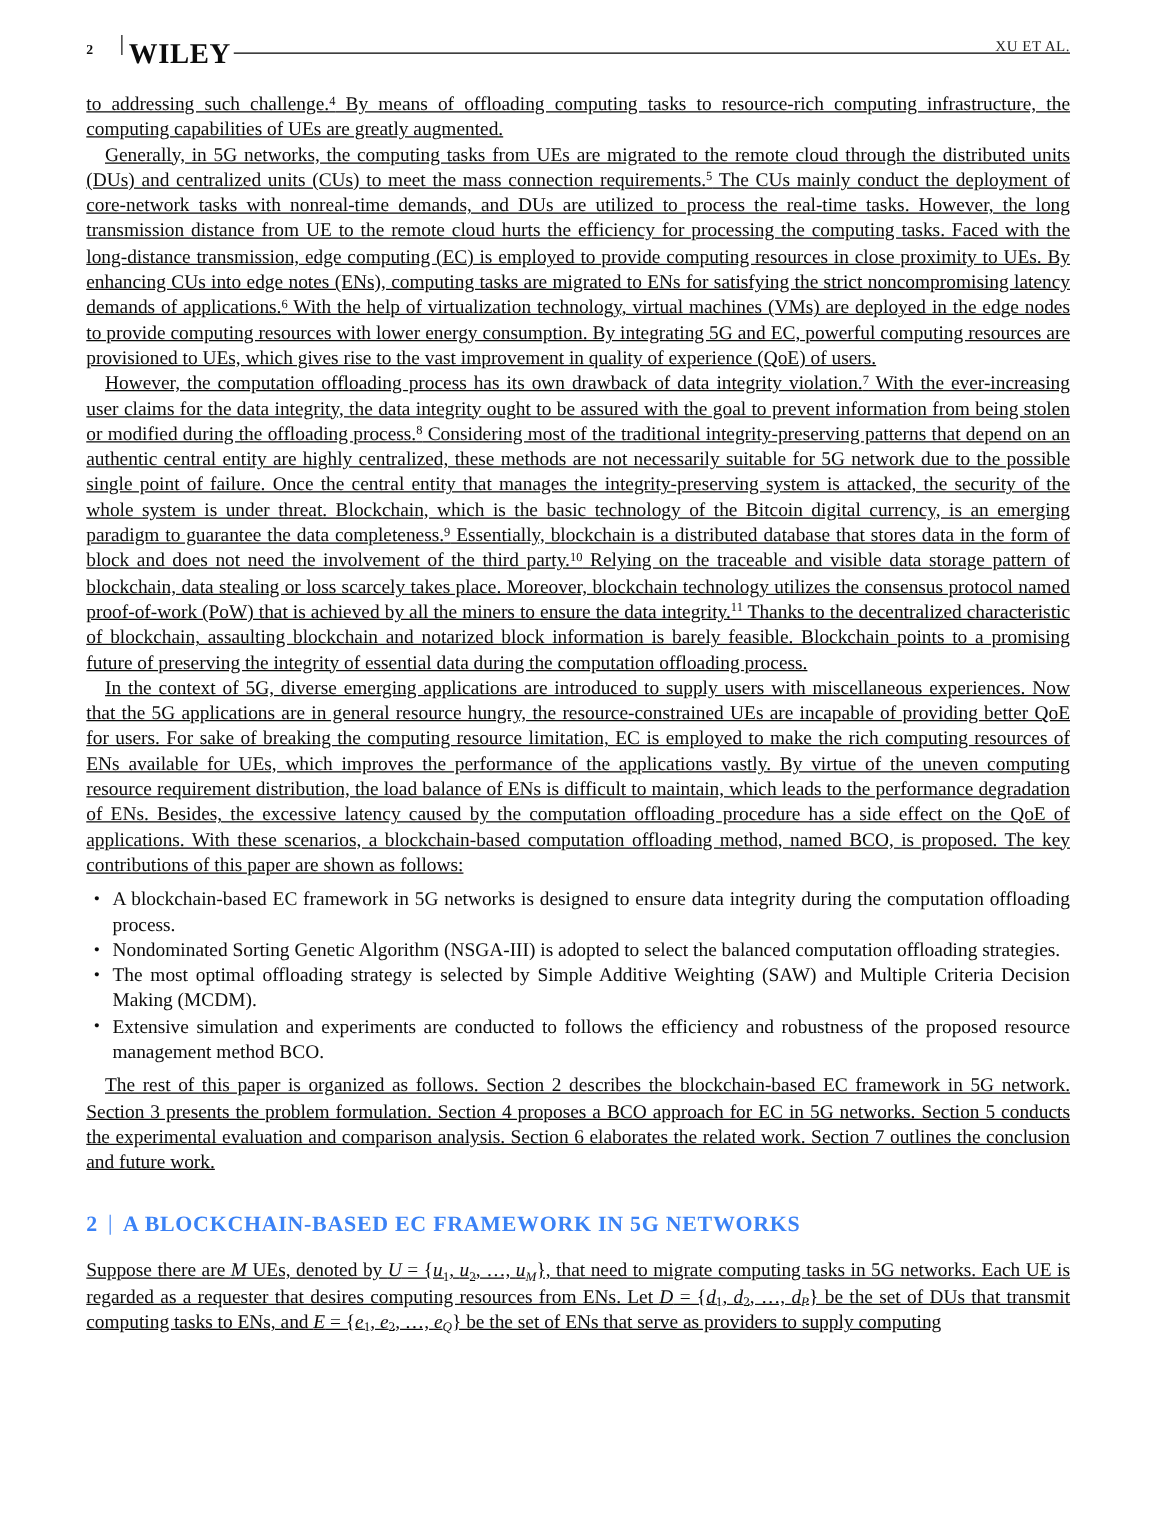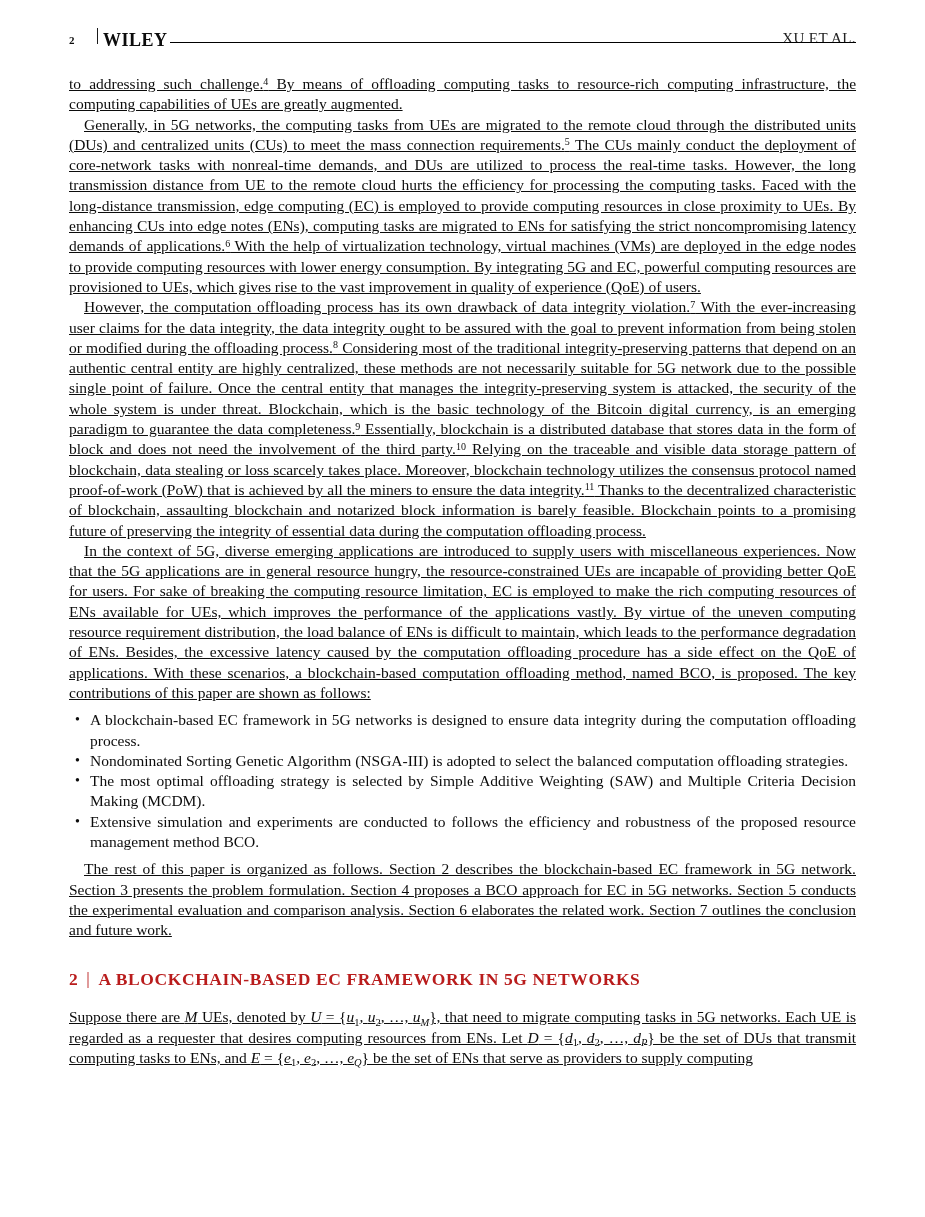--- a/index.html
+++ b/index.html
@@ -32,21 +32,21 @@
   }
   .tick {
     width: 1px;
     height: 16px;
     background: #1a1a1a;
     margin-top: 2px;
     margin-right: 5px;
     flex: 0 0 auto;
   }
   .logo {
-    font-size: 18px;
+    font-size: 23px;
     font-weight: bold;
     letter-spacing: 0.5px;
     line-height: 1;
     padding-top: 5px;
     flex: 0 0 auto;
   }
   .rule-wrap {
     flex: 1 1 auto;
     position: relative;
     height: 36px;
@@ -56,21 +56,21 @@
     content: "";
     position: absolute;
     left: 0; right: 0; top: 16px;
     height: 1px;
     background: #000;
   }
   .running-head {
     position: absolute;
     right: 0;
     top: 4px;
-    font-size: 15px;
+    font-size: 12px;
     letter-spacing: 0.4px;
     color: #222;
   }
 
   
   .para {
     margin: 0;
     font-size: 15.5px;
     line-height: 20.3px;
     text-align: justify;
@@ -113,21 +113,21 @@
     left: 6px;
     top: 0;
     font-size: 14px;
   }
 
   .section-heading {
     margin: 29px 0 17px 0;
     font-size: 17.5px;
     font-weight: bold;
     letter-spacing: 0.6px;
-    color: #b91c1c;
+    color: #3b82f6;
   }
   .section-heading .sep {
     font-weight: 400;
     margin: 0 8px;
     position: relative;
     top: -1px;
   }
 </style>
 </head>
 <body>

